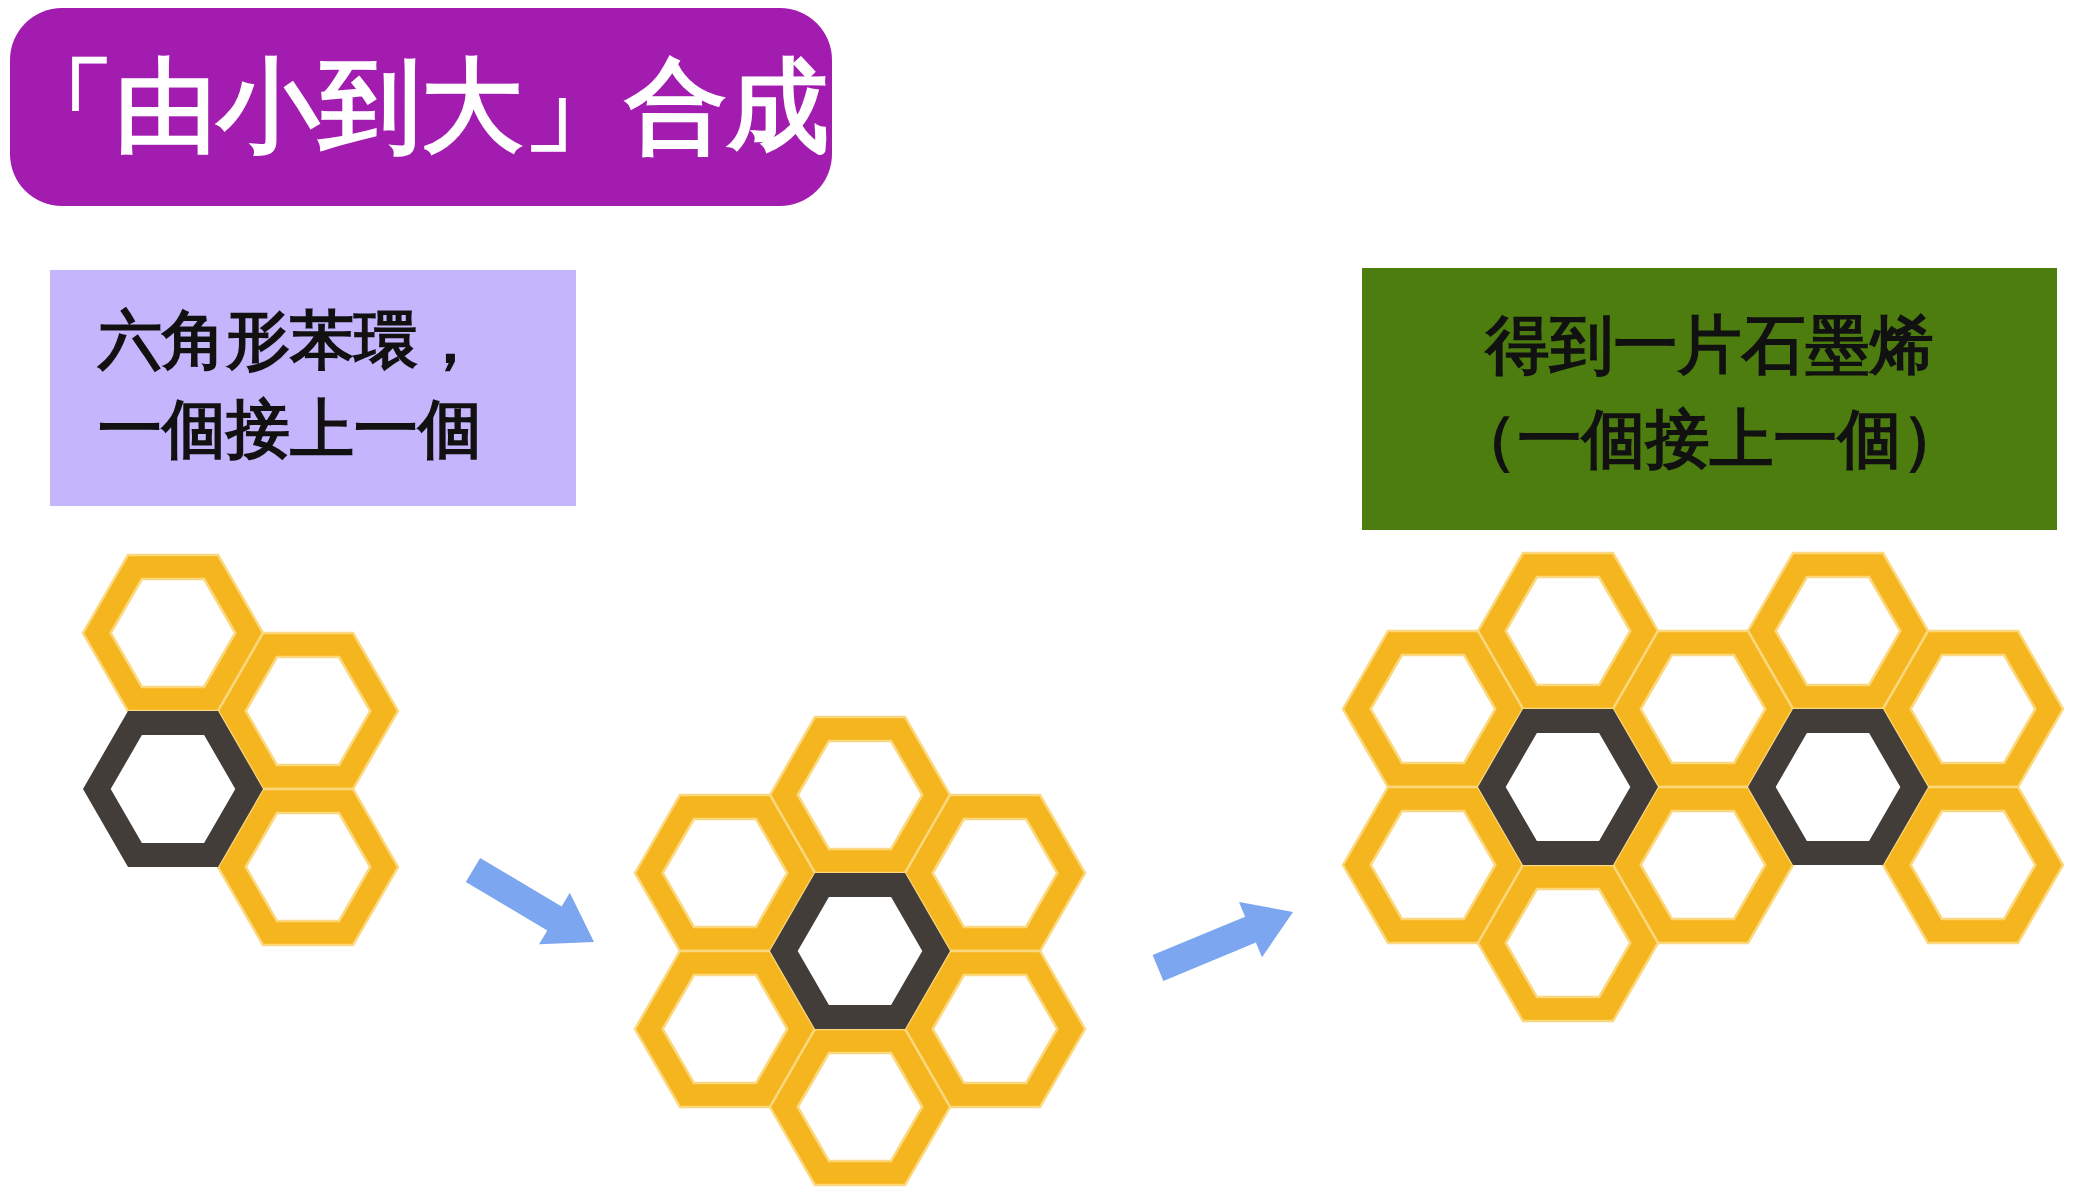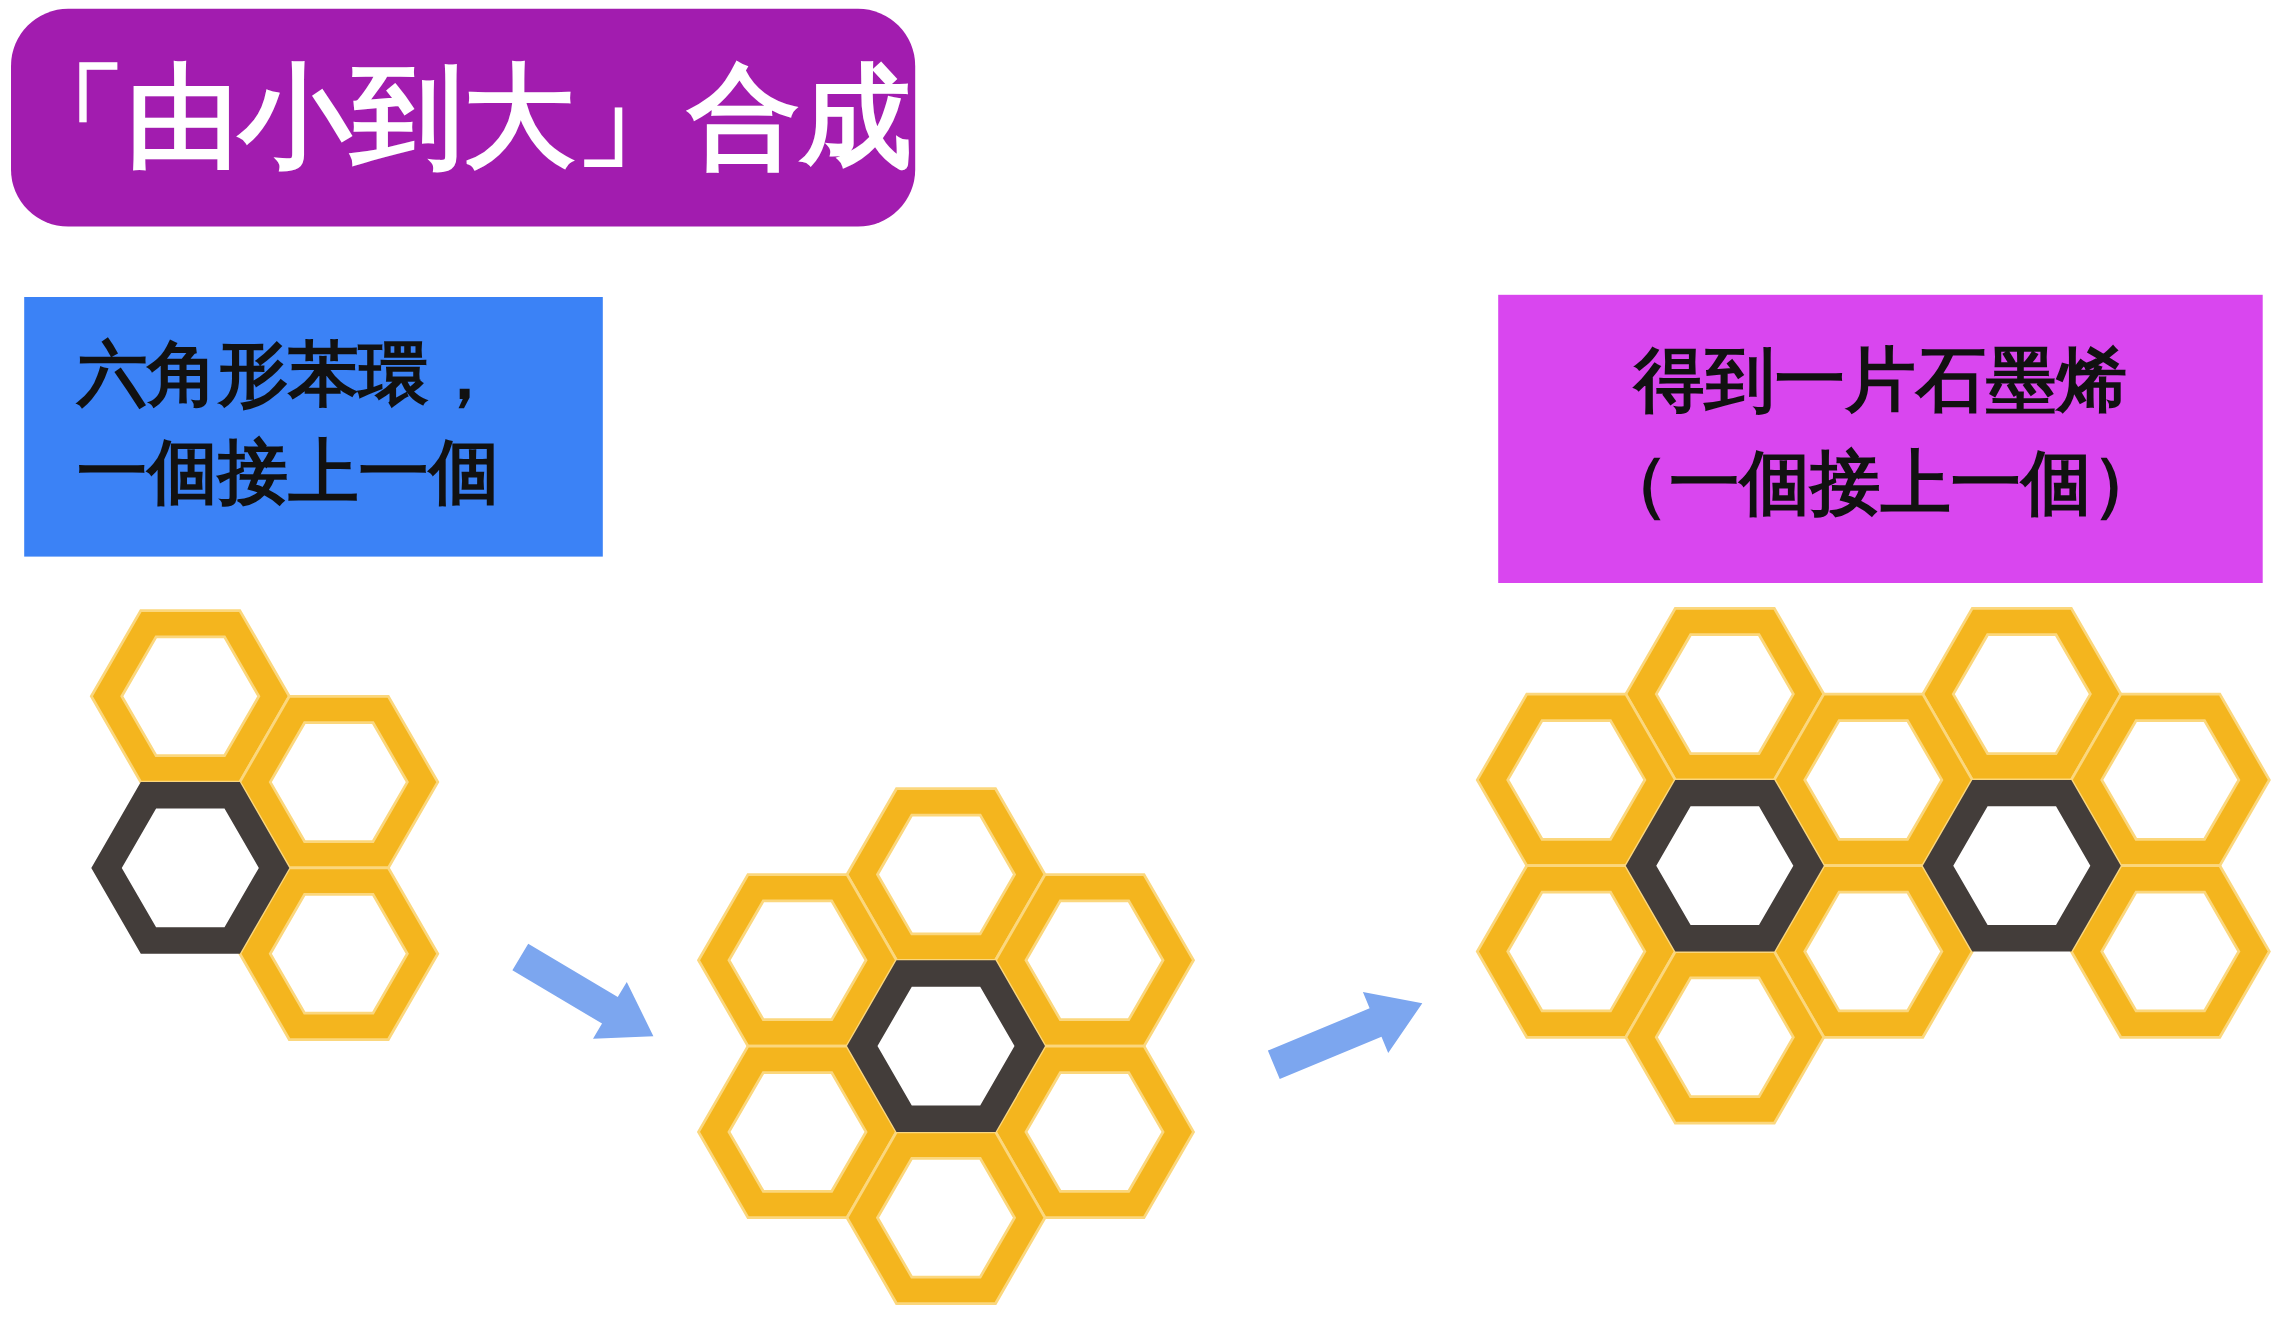--- a/index.html
+++ b/index.html
@@ -52,26 +52,26 @@
     width: 2083px; height: 1198px;
   }
 </style>
 </head>
 <body>
 
 <div class="canvas">
 
   <div class="title-badge" style="background: #a21caf; color: rgb(255, 255, 255);">「由小到大」合成</div>
 
-  <div class="note note-left" style="background: #3b82f6;">
+  <div class="note note-left" style="background: #c4b5fd; margin-left: 28px;">
     <span class="line">六角形苯環，</span>
     <span class="line">一個接上一個</span>
   </div>
 
-  <div class="note note-right" style="background: #d946ef;">
+  <div class="note note-right" style="background: #4d7c0f;">
     <span class="line">得到一片石墨烯</span>
     <span class="line">（一個接上一個）</span>
   </div>
 
   <svg class="hex-svg" id="hex-svg" viewBox="0 0 2083 1198">
       <g>
         <path d="M83.0,633.0 L128.0,555.0 L218.0,555.0 L263.0,633.0 L218.0,711.0 L128.0,711.0 Z M110.7,633.0 L141.9,579.0 L204.1,579.0 L235.3,633.0 L204.1,687.0 L141.9,687.0 Z" fill-rule="evenodd" fill="#F4B51E" stroke="#FBD77D" stroke-width="2.5"></path>
         <path d="M218.0,711.0 L263.0,633.0 L353.0,633.0 L398.0,711.0 L353.0,789.0 L263.0,789.0 Z M245.7,711.0 L276.9,657.0 L339.1,657.0 L370.3,711.0 L339.1,765.0 L276.9,765.0 Z" fill-rule="evenodd" fill="#F4B51E" stroke="#FBD77D" stroke-width="2.5"></path>
         <path d="M218.0,867.0 L263.0,789.0 L353.0,789.0 L398.0,867.0 L353.0,945.0 L263.0,945.0 Z M245.7,867.0 L276.9,813.0 L339.1,813.0 L370.3,867.0 L339.1,921.0 L276.9,921.0 Z" fill-rule="evenodd" fill="#F4B51E" stroke="#FBD77D" stroke-width="2.5"></path>
         <path d="M83.0,789.0 L128.0,711.0 L218.0,711.0 L263.0,789.0 L218.0,867.0 L128.0,867.0 Z M110.7,789.0 L141.9,735.0 L204.1,735.0 L235.3,789.0 L204.1,843.0 L141.9,843.0 Z" fill-rule="evenodd" fill="#433D3A"></path>

